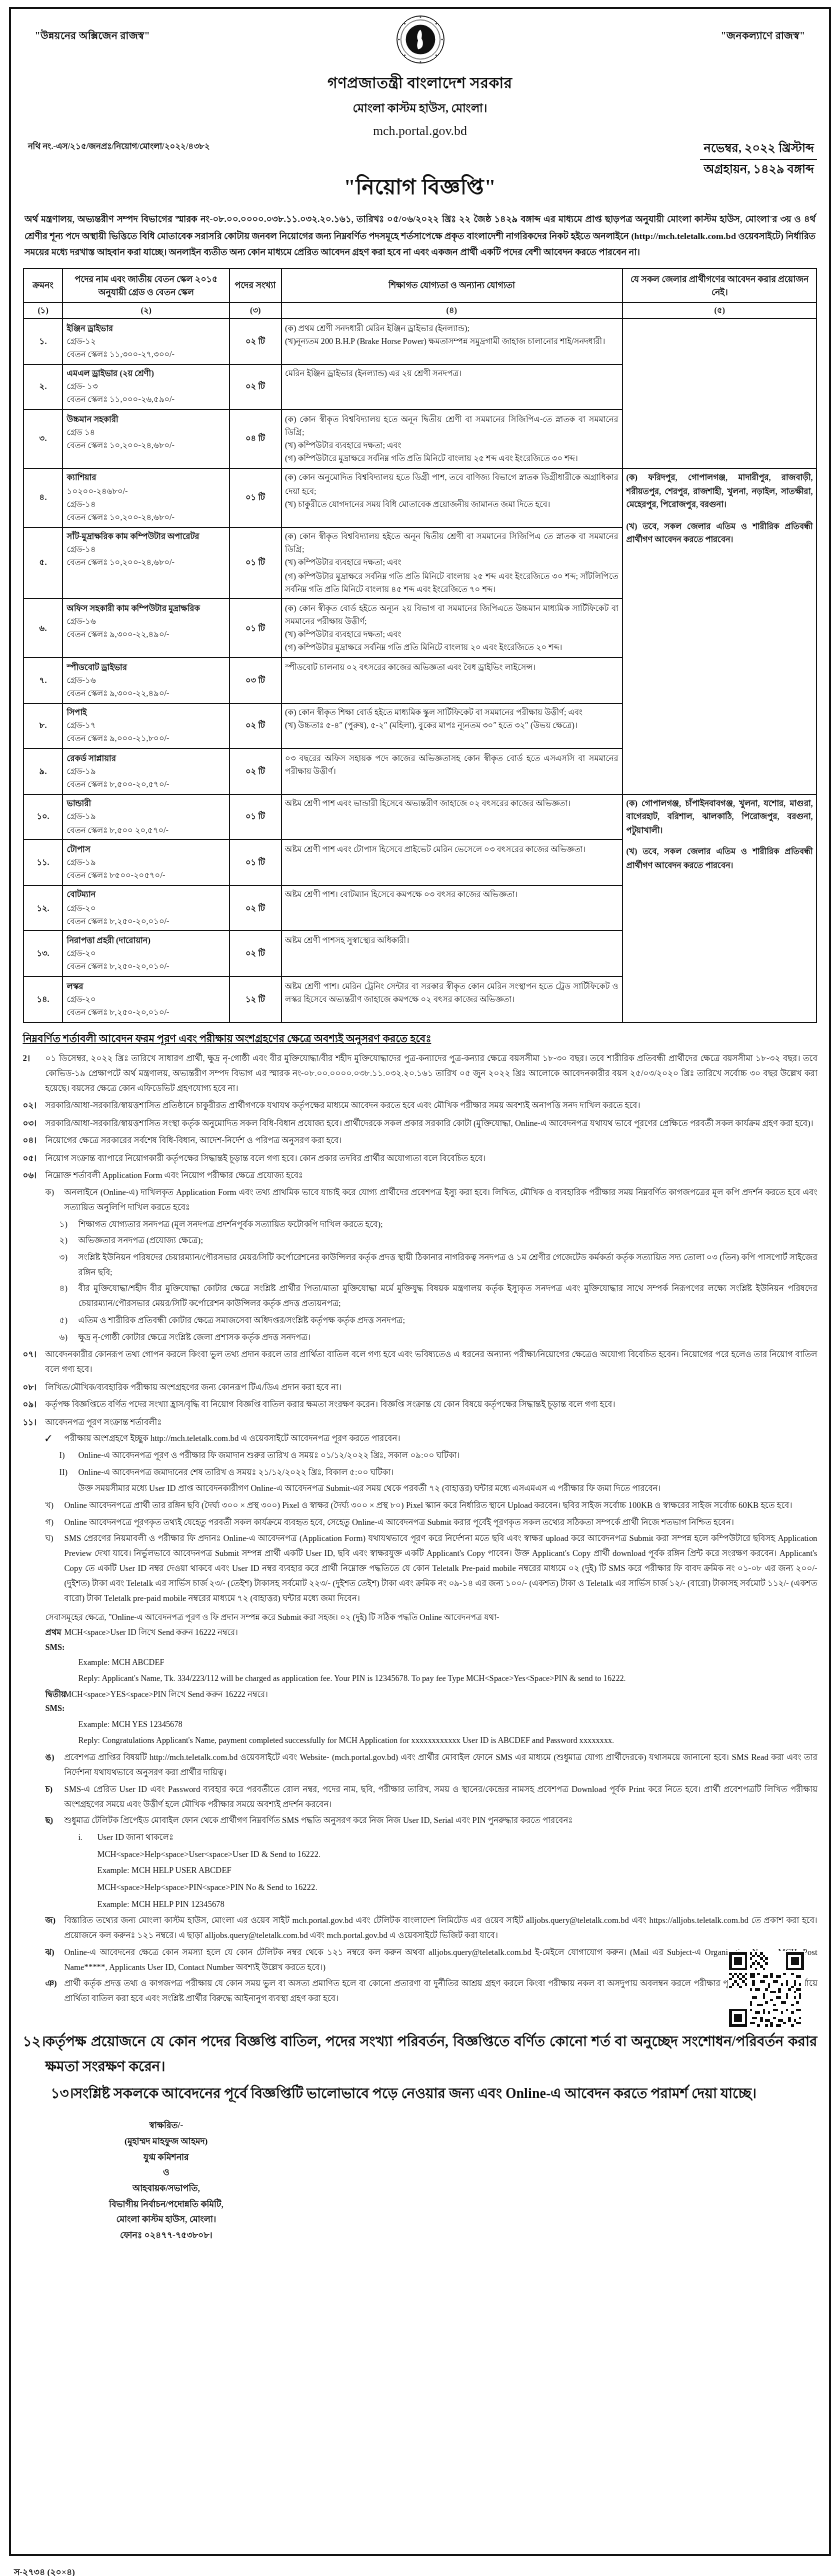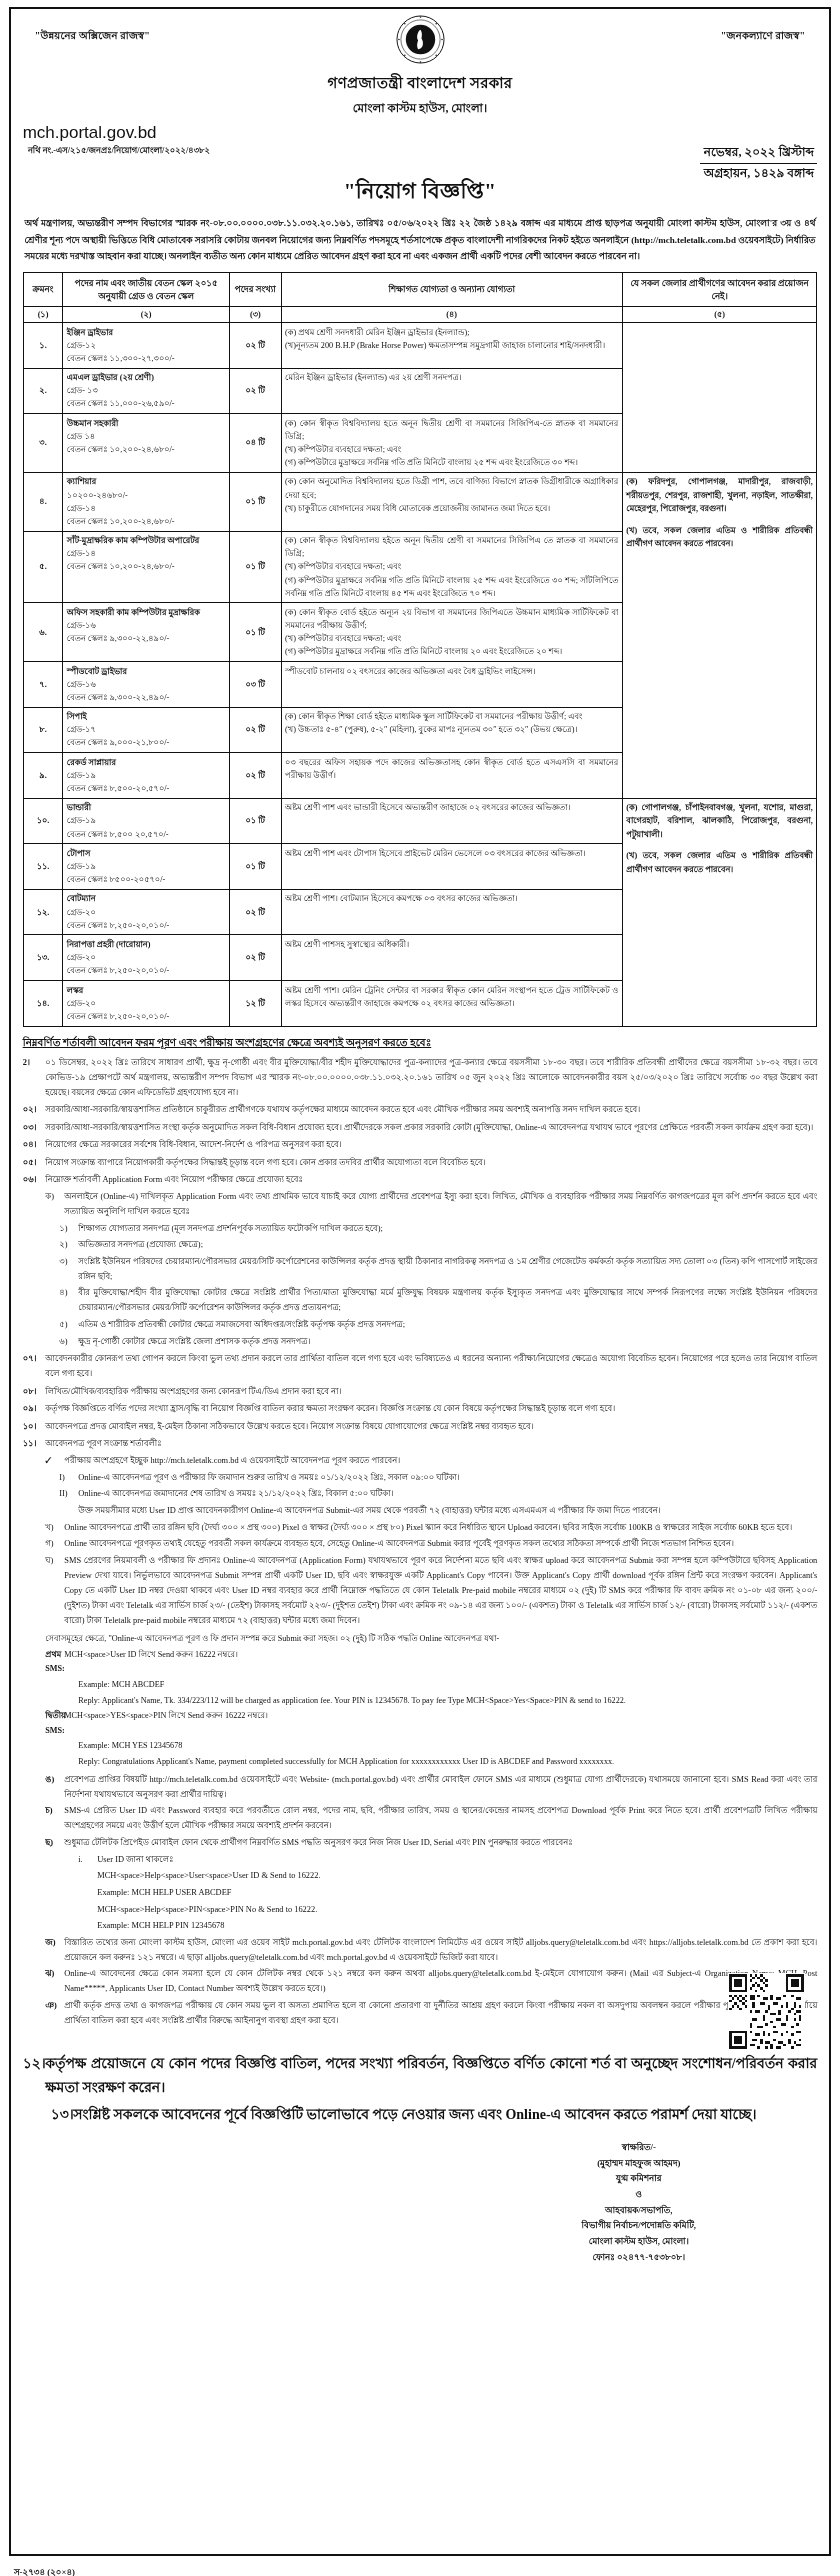--- a/index.html
+++ b/index.html
@@ -48,23 +48,24 @@
     letter-spacing:0.3px;
     margin-top:2.6px;
   }
   .office-line{
     text-align:center;
     font-weight:700;
     font-size:11.7px;
     margin-top:3.5px;
   }
   .web-line{
-    font-size:17px;
+    text-align:center;
+    font-size:13px;
     margin-top:3.5px;
-    font-family:Liberation Sans, sans-serif;
+    font-family:Liberation Serif, serif;
   }
   .memo-row{
     display:flex;
     justify-content:space-between;
     align-items:flex-start;
     margin-top:1.7px;
     font-size:8.3px;
     font-weight:700;
   }
   .memo-left{padding-left:5.2px;white-space:nowrap;}
@@ -174,21 +175,21 @@
   
   .sig{
     text-align:center;
     font-size:8.7px;
     font-weight:700;
     line-height:1.8;
     margin-top:12px;
     margin-right:35px;
   }
   .sig .nm{display:block;}
-  .sig-wrap{display:flex;justify-content:flex-end;font-family:Liberation Serif, serif;}
+  .sig-wrap{display:flex;font-family:Liberation Serif, serif;}
   .sig-inner{width:287px;text-align:center;}
   
   .footer-code{
     margin-top:8.7px;
     font-size:8.7px;
     font-weight:700;
     padding-left:5.2px;
   }
 </style>
 </head>
@@ -529,26 +530,20 @@
         <li>
           <span class="bullet">০৮।</span>
           <span class="body">
             <div>লিখিত/মৌখিক/ব্যবহারিক পরীক্ষায় অংশগ্রহণের জন্য কোনরূপ টিএ/ডিএ প্রদান করা হবে না।</div>
           </span>
         </li>
         <li>
           <span class="bullet">০৯।</span>
           <span class="body">
             <div>কর্তৃপক্ষ বিজ্ঞপ্তিতে বর্ণিত পদের সংখ্যা হ্রাস/বৃদ্ধি বা নিয়োগ বিজ্ঞপ্তি বাতিল করার ক্ষমতা সংরক্ষণ করেন। বিজ্ঞপ্তি সংক্রান্ত যে কোন বিষয়ে কর্তৃপক্ষের সিদ্ধান্তই চূড়ান্ত বলে গণ্য হবে।</div>
-          </span>
-        </li>
-        <li>
-          <span class="bullet">১০।</span>
-          <span class="body">
-            <div>আবেদনপত্রে প্রদত্ত মোবাইল নম্বর, ই-মেইল ঠিকানা সঠিকভাবে উল্লেখ করতে হবে। নিয়োগ সংক্রান্ত বিষয়ে যোগাযোগের ক্ষেত্রে সংশ্লিষ্ট নম্বর ব্যবহৃত হবে।</div>
           </span>
         </li>
         <li>
           <span class="bullet">১১।</span>
           <span class="body">
             <div>আবেদনপত্র পূরণ সংক্রান্ত শর্তাবলীঃ</div>
             <div class="sub">
               <span class="bullet">✓</span>
               <span class="body">পরীক্ষায় অংশগ্রহণে ইচ্ছুক http://mch.teletalk.com.bd এ ওয়েবসাইটে আবেদনপত্র পূরণ করতে পারবেন।</span>
             </div>

